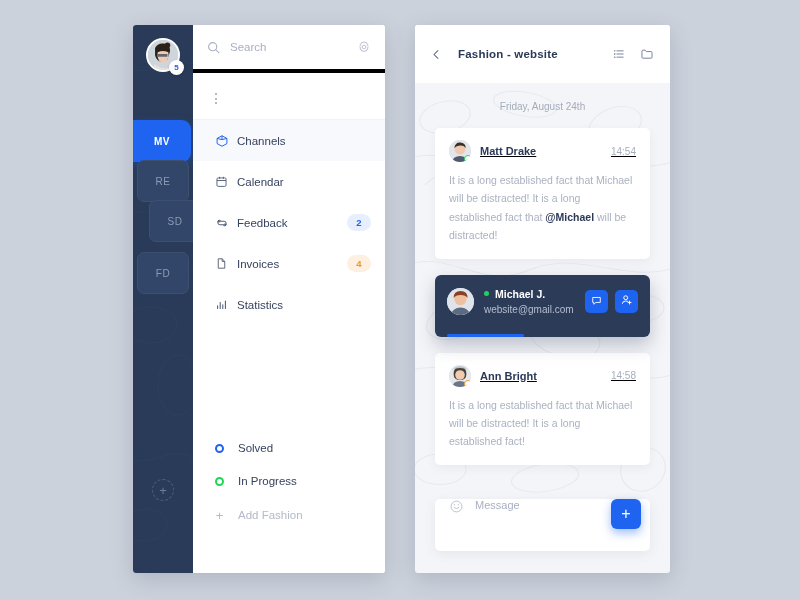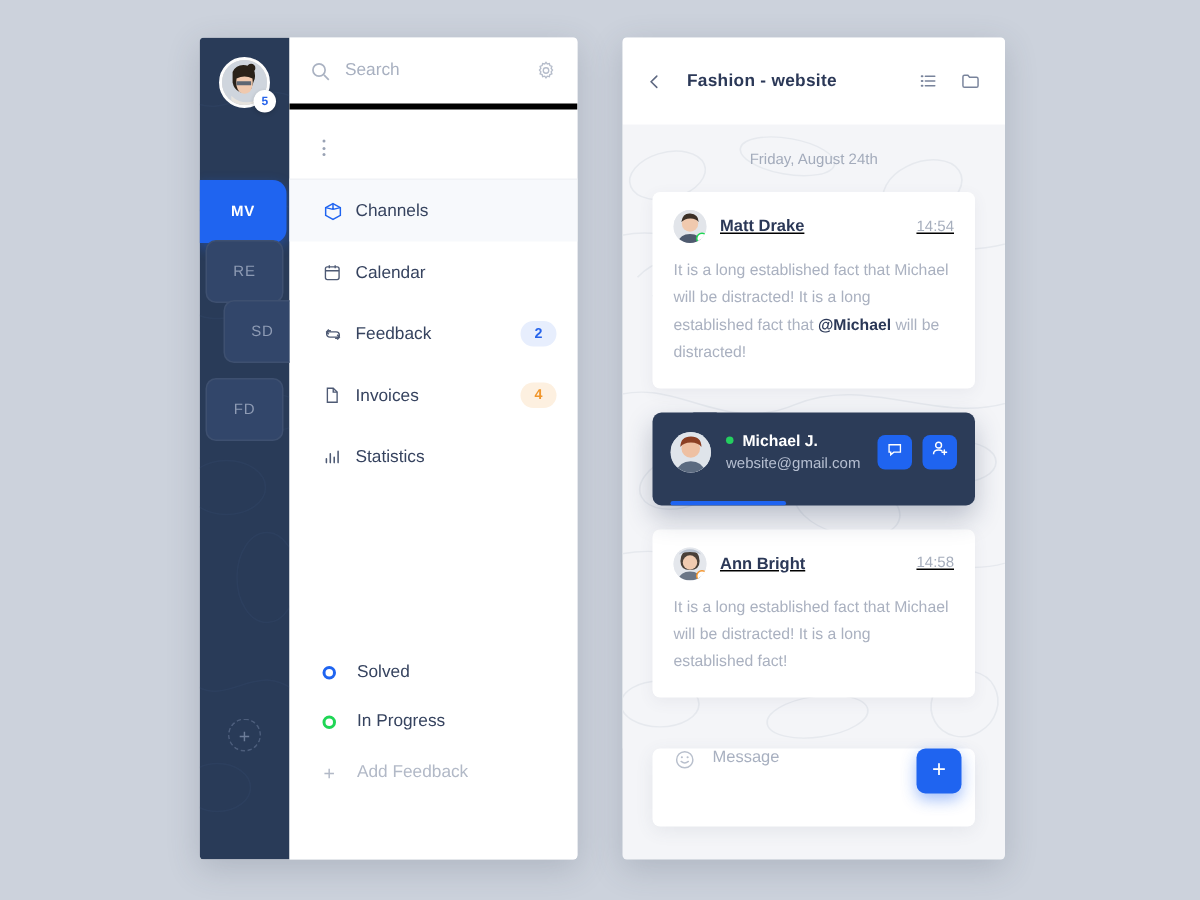--- a/index.html
+++ b/index.html
@@ -404,21 +404,21 @@
         <div class="cat-item">
           <span class="ring"></span>
           <span>Solved</span>
         </div>
         <div class="cat-item">
           <span class="ring green"></span>
           <span>In Progress</span>
         </div>
         <div class="cat-item add">
           <span class="plus-sm">+</span>
-          <span>Add Feedback</span>
+          <span>Add Fashion</span>
         </div>
       </div>
 
     </div>
   </div>
 
   <div class="right-window">
 
     <div class="chat-header">
       <span class="back-ic">

